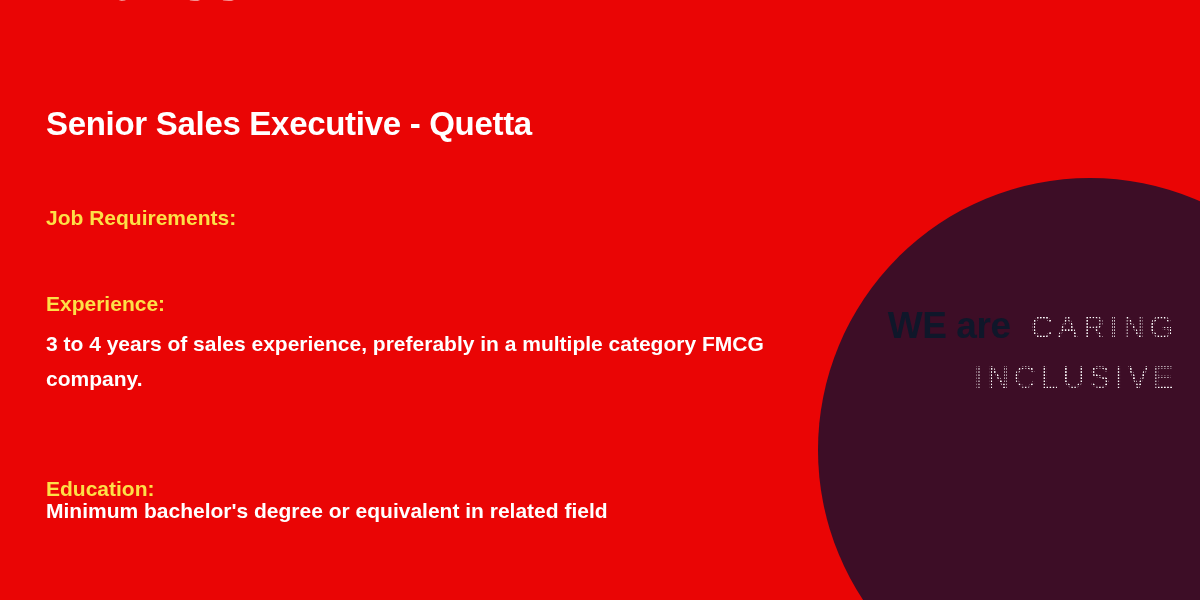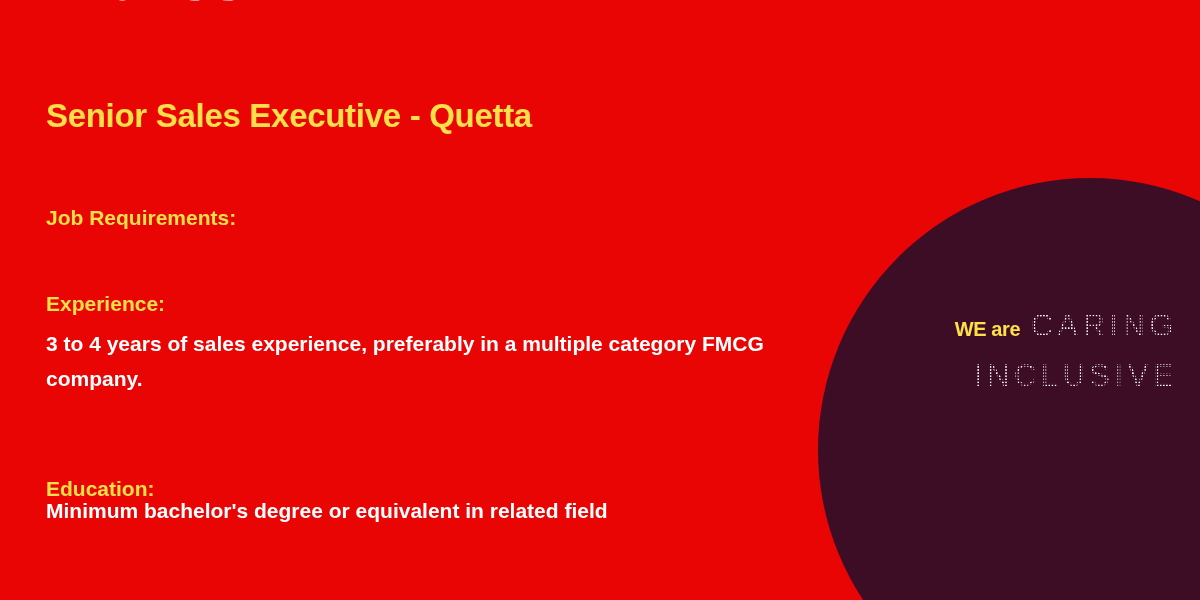--- a/index.html
+++ b/index.html
@@ -50,22 +50,22 @@
     font-size:54px;
     font-weight:700;
     letter-spacing:-0.5px;
     line-height:62px;
     white-space:nowrap;
   }
 
   #job-title {
     position:absolute;
     left:0;
-    top:94px;
-    color:#fde047;
+    top:102px;
+    color:#ffffff;
     font-size:33px;
     font-weight:700;
     letter-spacing:-0.3px;
     line-height:44px;
     white-space:nowrap;
   }
 
   .sect-heading {
     position:absolute;
     left:0;
@@ -99,22 +99,22 @@
     top:303px;
     z-index:4;
     text-align:right;
     line-height:45px;
     white-space:nowrap;
   }
 
   .tag-line { display:block; }
 
   .tag-solid {
-    color:#fde047;
-    font-size:20px;
+    color:#0f172a;
+    font-size:37px;
     font-weight:700;
     letter-spacing:-0.4px;
   }
 
   
   .tag-dotted {
     font-size:31px;
     font-weight:400;
     letter-spacing:4.5px;
     color:#ffffff;

